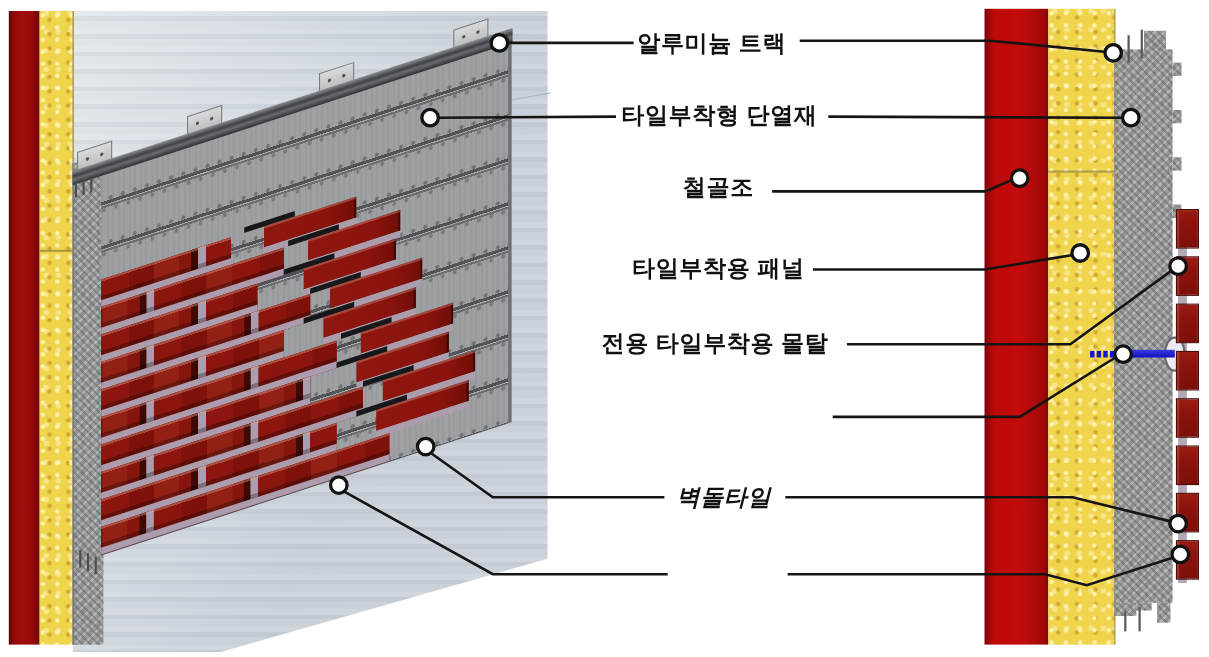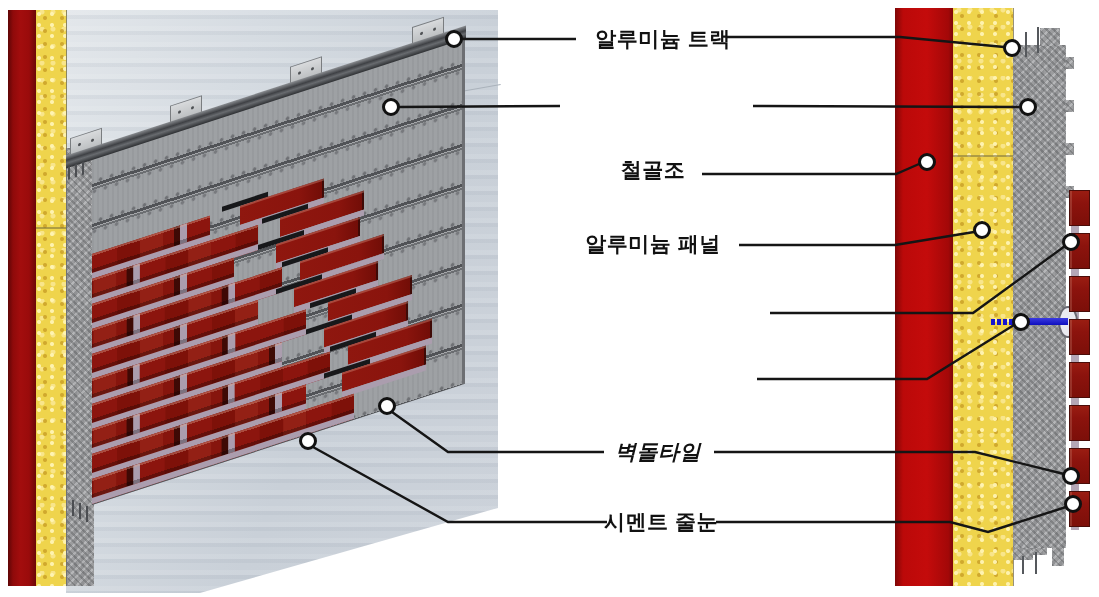--- a/index.html
+++ b/index.html
@@ -240,19 +240,20 @@
       <circle cx="1028" cy="107" r="7.5"></circle>
       <circle cx="927" cy="162" r="7.5"></circle>
       <circle cx="982" cy="230" r="7.5"></circle>
       <circle cx="1071" cy="242" r="7.5"></circle>
       <circle cx="1021" cy="322" r="7.5"></circle>
       <circle cx="1071" cy="476" r="7.5"></circle>
       <circle cx="1073" cy="504" r="7.5"></circle>
     </g>
   </svg>
 
-  <div class="label" style="left:647px;top:39px;margin-left:16px;">알루미늄 트랙</div>
+  <div class="label" style="left:647px;top:39px;">알루미늄 트랙</div>
+  <div class="label" style="left:654px;top:105px;">타일부착형 단열재</div>
   <div class="label" style="left:653px;top:170px;">철골조</div>
-  <div class="label" style="left:653px;top:244px;">알루미늄 패널</div>
+  <div class="label" style="left:653px;top:244px;">타일부착용 패널</div>
+  <div class="label" style="left:650px;top:312px;">전용 타일부착용 몰탈</div>
   <div class="label" style="left:658px;top:452px;font-style:italic;">벽돌타일</div>
-  <div class="label" style="left:661px;top:522px;">시멘트 줄눈</div>
 
 </div>
 
 </body></html>

